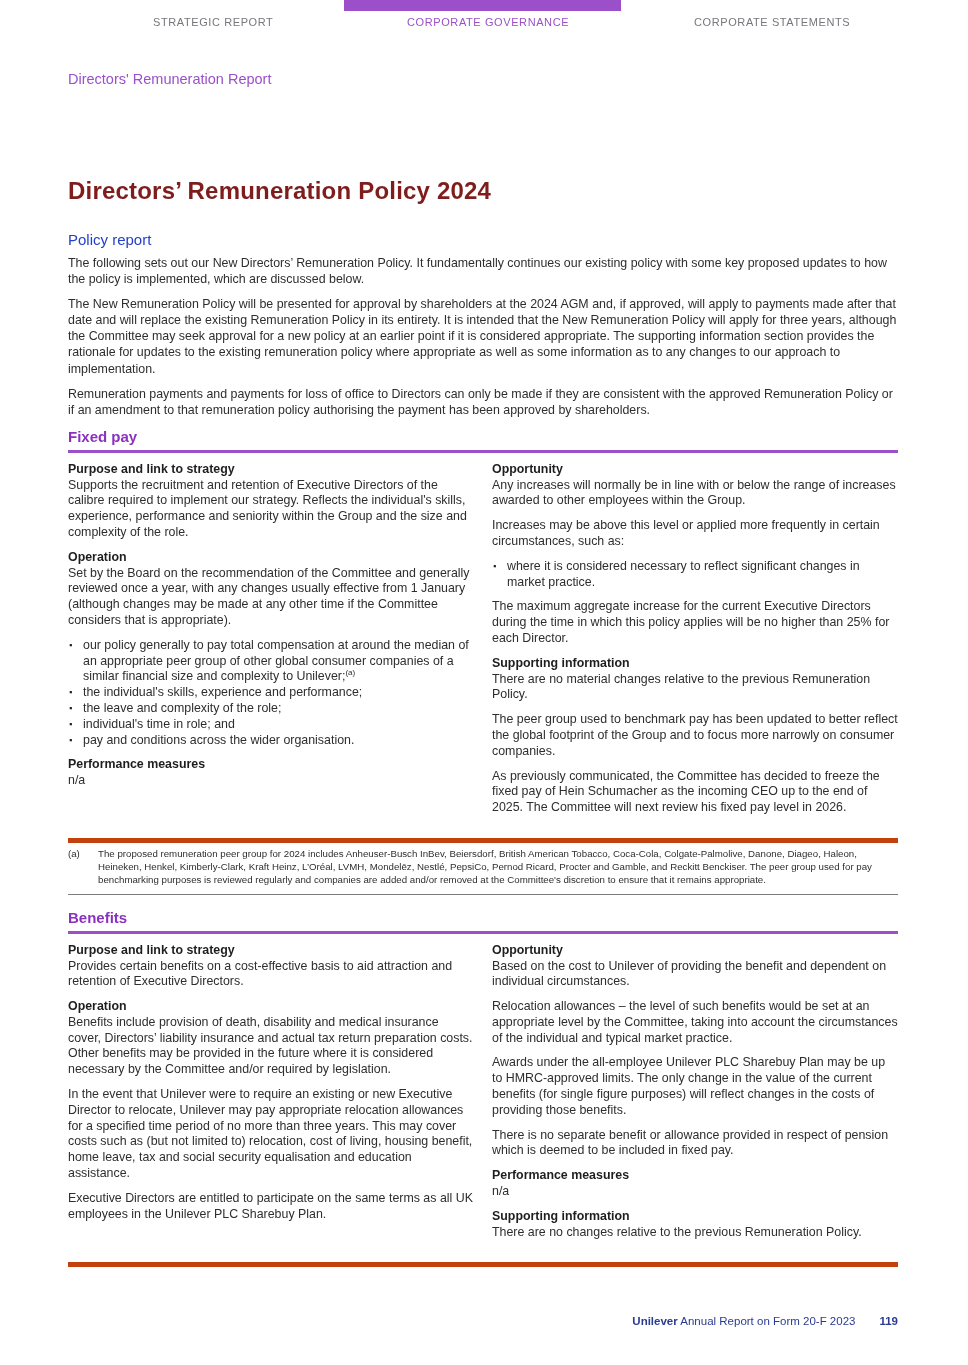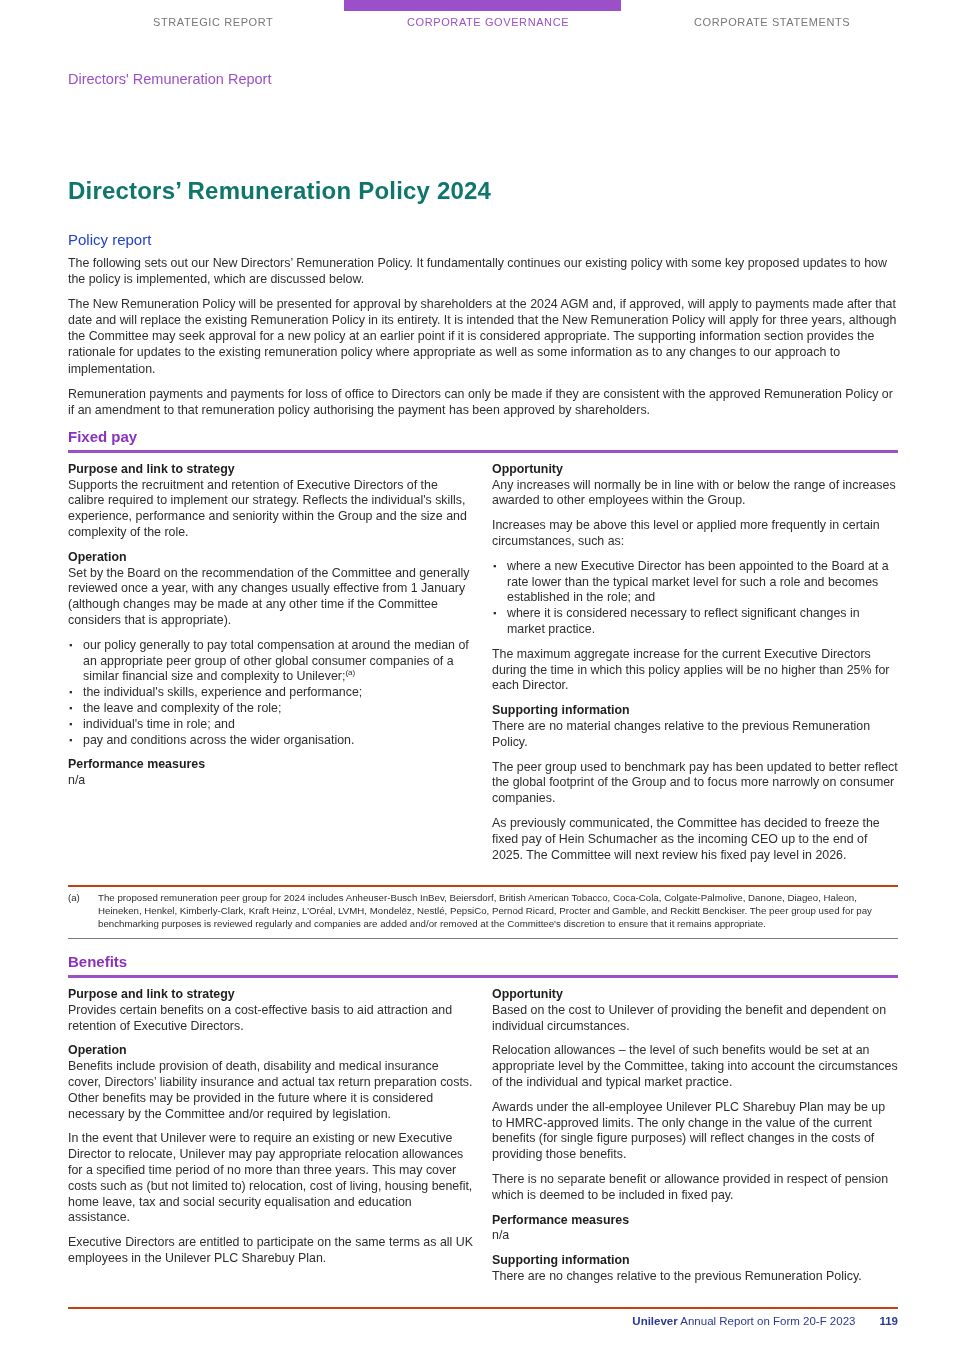--- a/index.html
+++ b/index.html
@@ -29,21 +29,21 @@
 
   
   .breadcrumb {
     position:absolute; left:68px; top:71px;
     font-size:14.5px; color:#9b50c9;
   }
 
   
   .page-title {
     position:absolute; left:68px; top:177px;
-    font-size:24px; font-weight:bold; color:#0f766e;
+    font-size:24px; font-weight:bold; color:#7f1d1d;
     letter-spacing:0.2px;
   }
 
   
   .content {
     position:absolute; left:68px; top:231px; width:830px;
   }
   .policy-h {
     font-size:15px; color:#2340c8; margin:0 0 7px 0; font-weight:normal;
   }
@@ -51,21 +51,21 @@
 
   .section { margin-top:10px; }
   .section-h {
     font-size:15px; font-weight:bold; color:#8a31be; margin:0 0 5px 0;
   }
   .rule { height:3px; background:#9b50c9; }
 
   .cols {
     display:grid; grid-template-columns:1fr 1fr; column-gap:18px;
     padding-top:9px; padding-bottom:13px;
-    border-bottom:2px solid #c2410c;
+    border-bottom:5px solid #c2410c;
   }
   .col { min-width:0; }
   .cell-h {
     font-size:12.4px; font-weight:bold; color:#1e1e1e; line-height:15.8px;
   }
   .cell-p {
     font-size:12.4px; line-height:15.8px; color:#2e2e2e; margin:0 0 9px 0;
   }
   .cell-list {
     list-style:none; margin:0 0 9px 0; padding:0;
@@ -136,21 +136,20 @@
               <li>pay and conditions across the wider organisation.</li>
             </ul>
             <div class="cell-h">Performance measures</div>
             <div class="cell-p">n/a</div>
           </div>
         <div class="col">
             <div class="cell-h">Opportunity</div>
             <div class="cell-p">Any increases will normally be in line with or below the range of increases awarded to other employees within the Group.</div>
             <div class="cell-p">Increases may be above this level or applied more frequently in certain circumstances, such as:</div>
             <ul class="cell-list">
-              <li>where a new Executive Director has been appointed to the Board at a rate lower than the typical market level for such a role and becomes established in the role; and</li>
               <li>where it is considered necessary to reflect significant changes in market practice.</li>
             </ul>
             <div class="cell-p">The maximum aggregate increase for the current Executive Directors during the time in which this policy applies will be no higher than 25% for each Director.</div>
             <div class="cell-h">Supporting information</div>
             <div class="cell-p">There are no material changes relative to the previous Remuneration Policy.</div>
             <div class="cell-p">The peer group used to benchmark pay has been updated to better reflect the global footprint of the Group and to focus more narrowly on consumer companies.</div>
             <div class="cell-p">As previously communicated, the Committee has decided to freeze the fixed pay of Hein Schumacher as the incoming CEO up to the end of 2025. The Committee will next review his fixed pay level in 2026.</div>
           </div>
       </div>
     </div>

